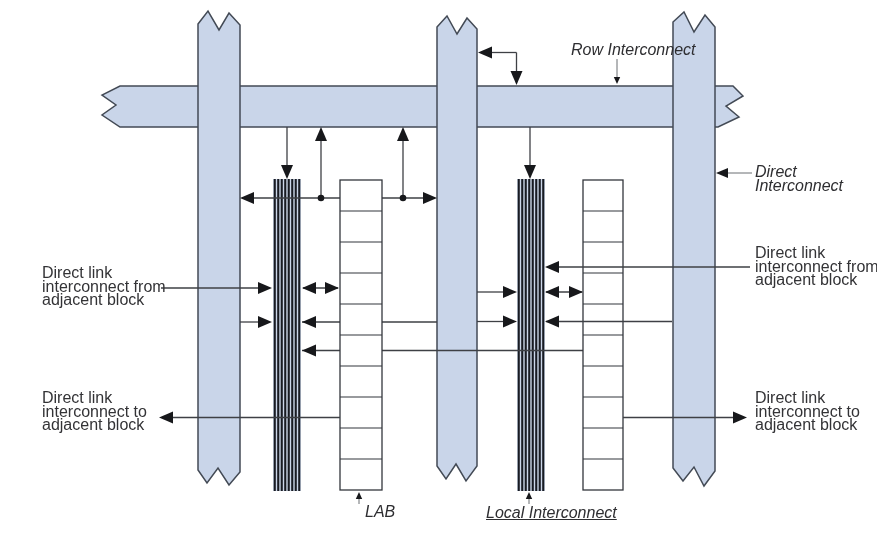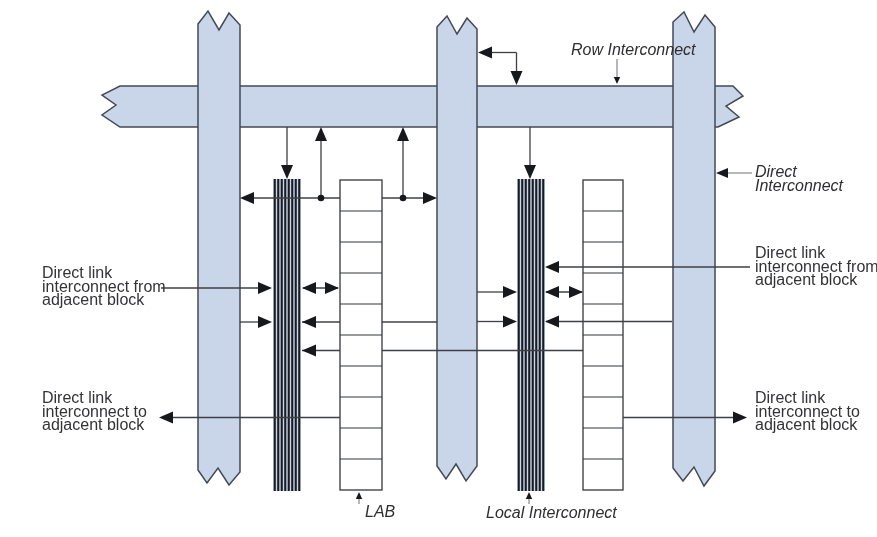--- a/index.html
+++ b/index.html
@@ -125,14 +125,14 @@
   <div class="lbl" style="left:755px;top:391px;width:130px;">Direct link
 interconnect to
 adjacent block</div>
 
   <div class="lbl ital" style="left:571px;top:43px;">Row Interconnect</div>
 
   <div class="lbl ital" style="left:755px;top:165px;">Direct Interconnect</div>
 
   <div class="lbl ital" style="left:365px;top:505px;">LAB</div>
 
-  <div class="lbl ital" style="left:486px;top:506px;">Local Interconnect</div>
+  <div class="lbl ital" style="left:486px;top:506px;text-decoration:underline;">Local Interconnect</div>
 </div>
 
 </body></html>

